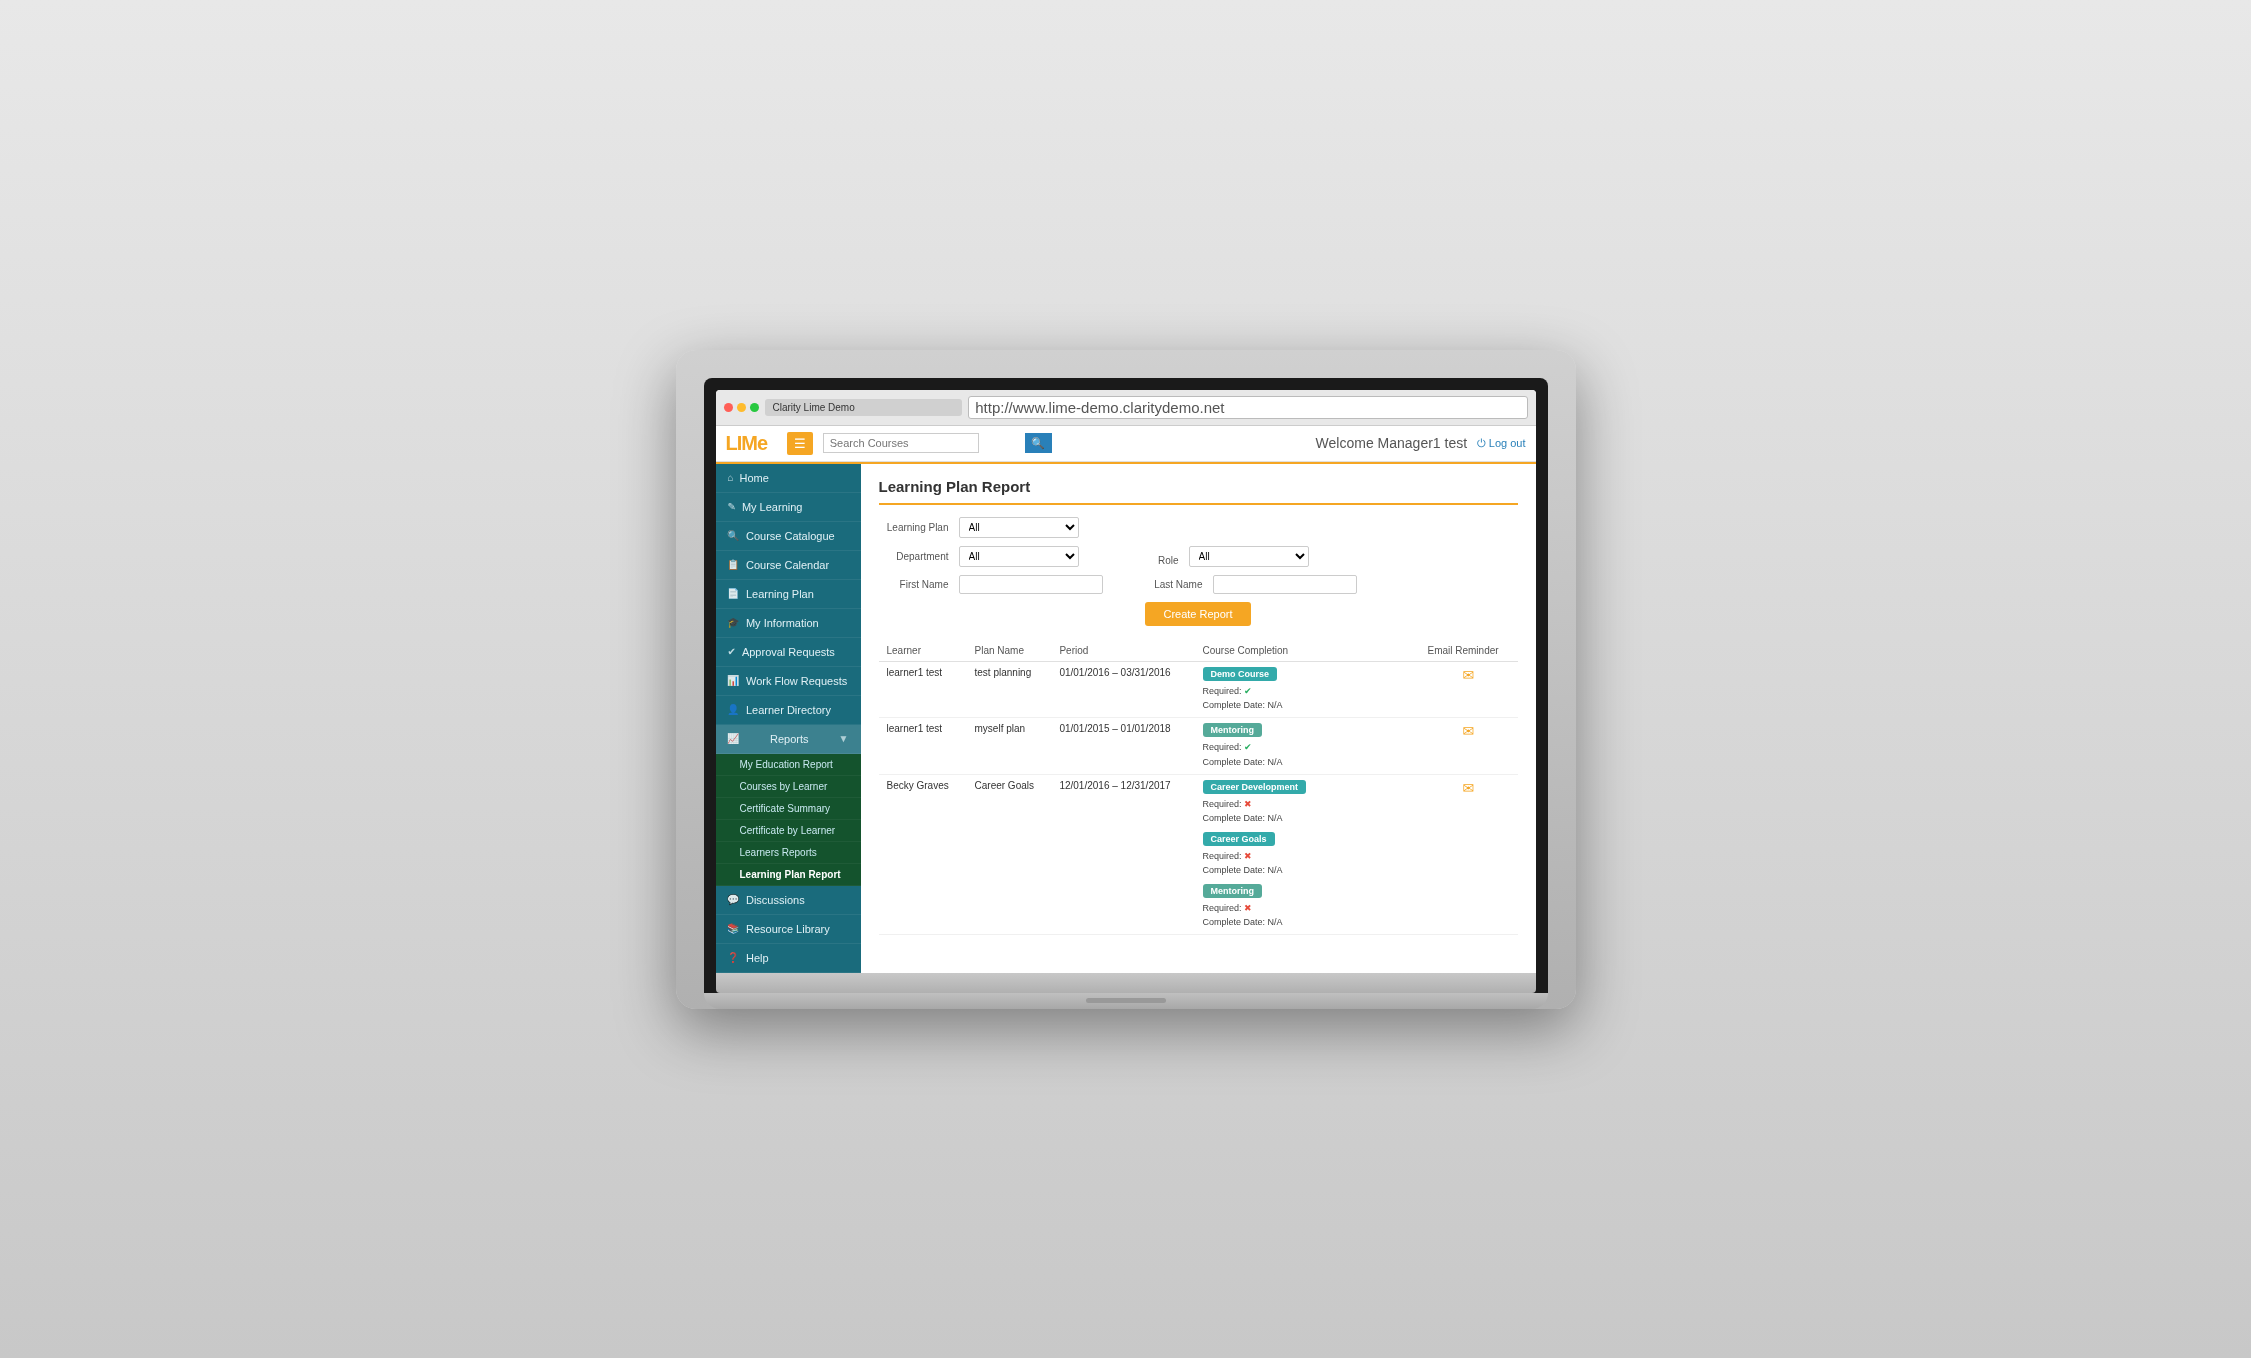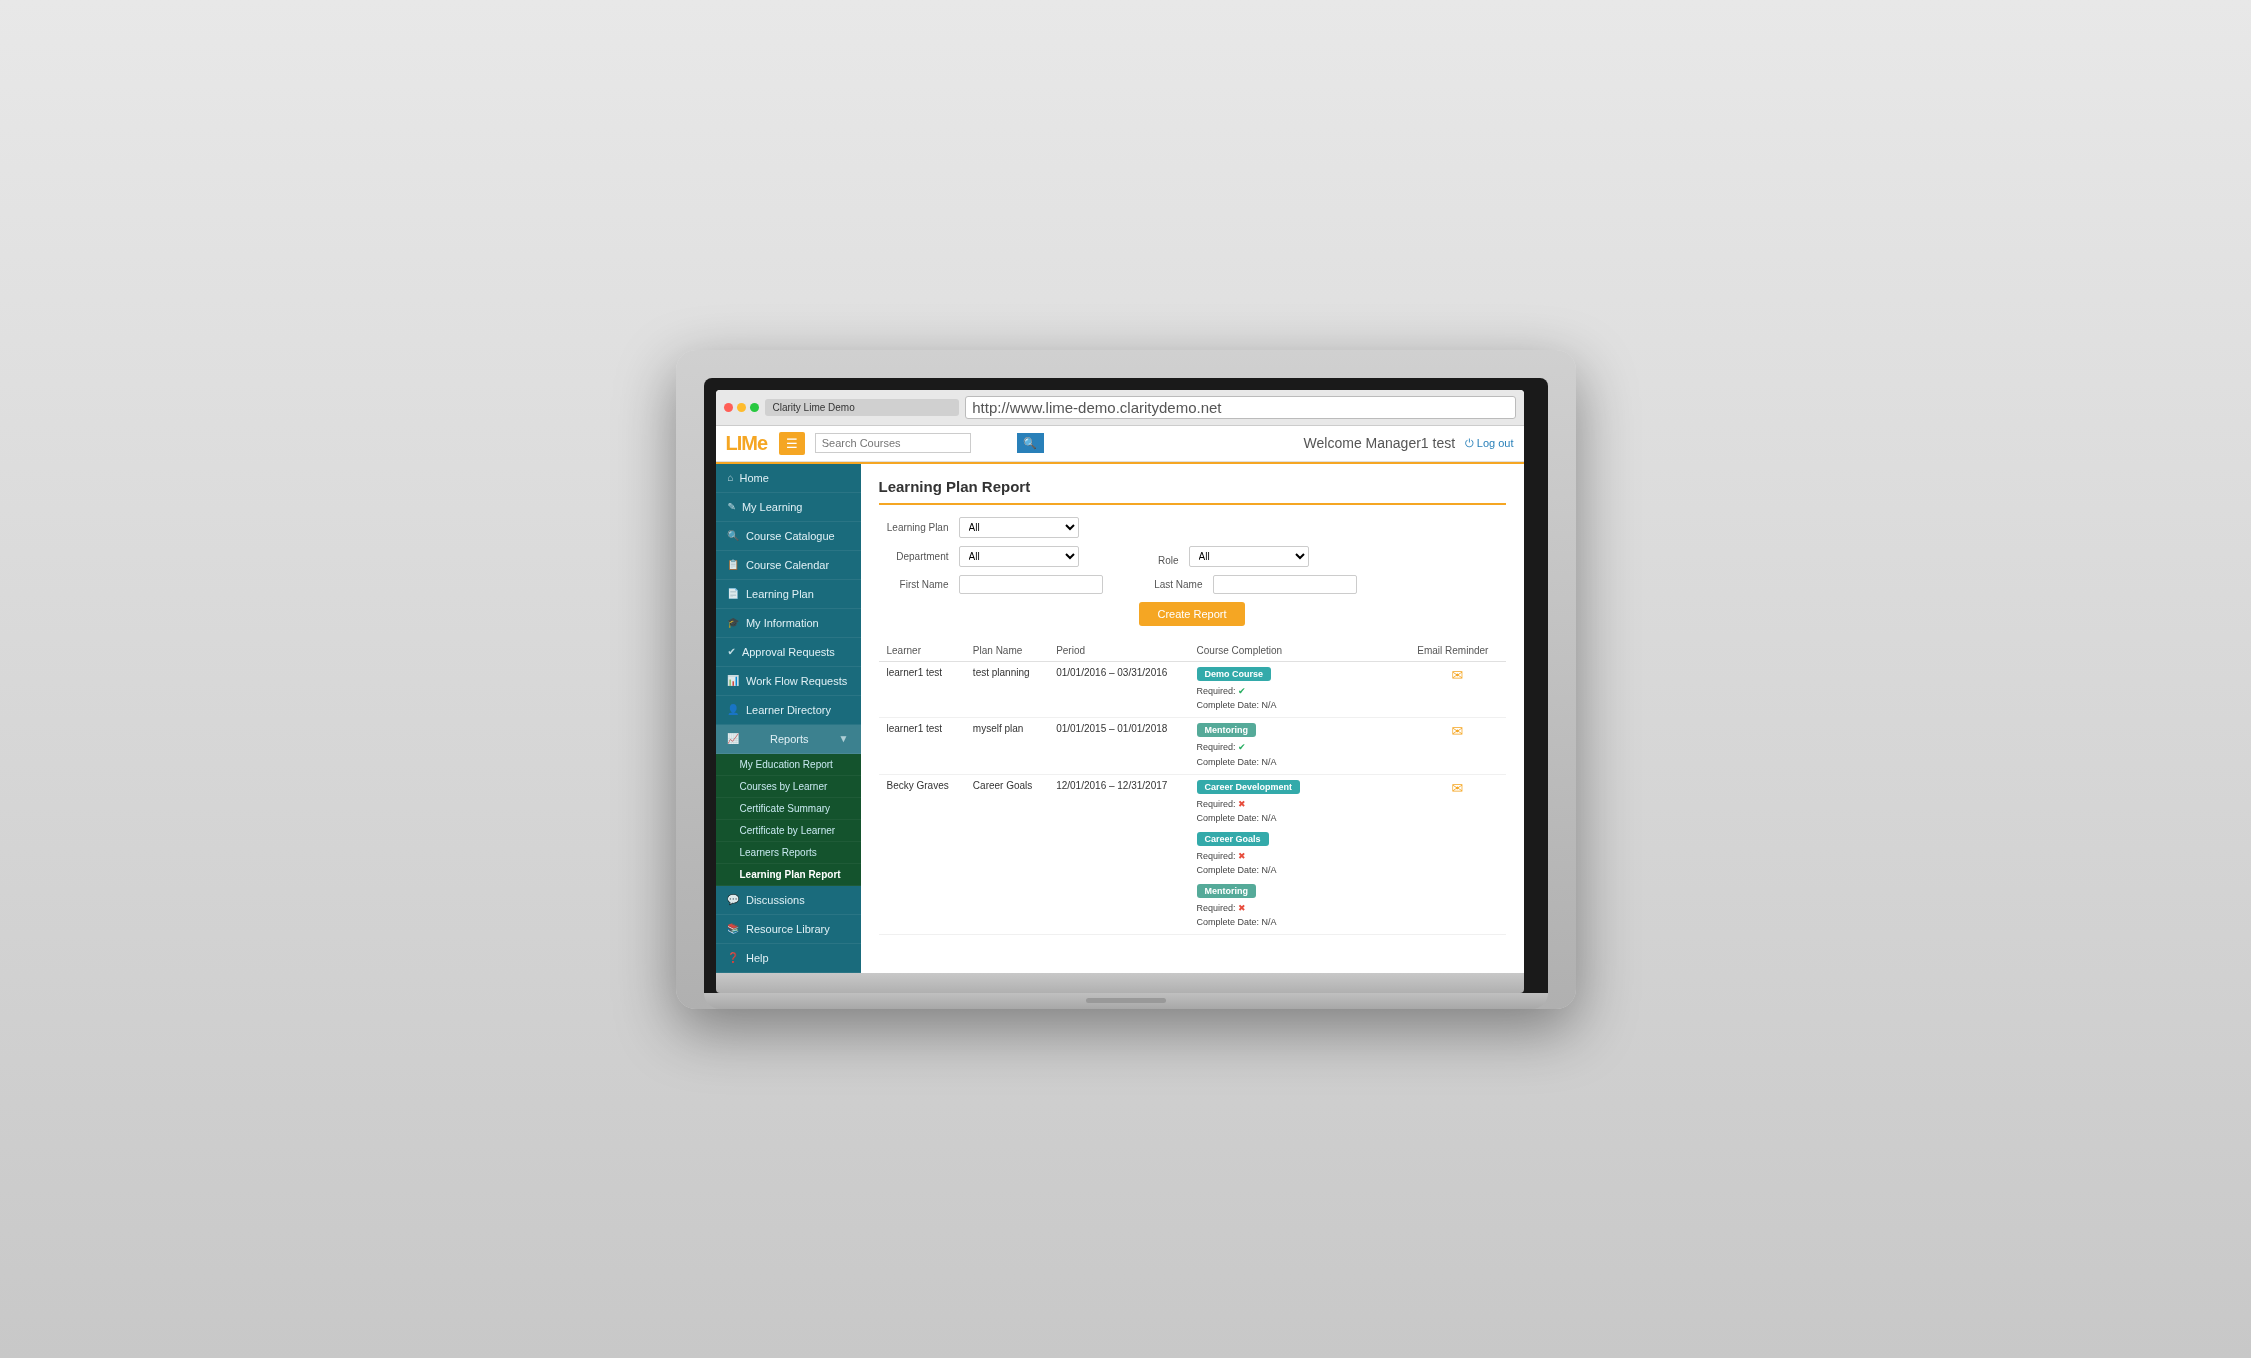--- a/index.html
+++ b/index.html
@@ -14,21 +14,21 @@
     .laptop-outer {
       width: 900px;
       background: linear-gradient(180deg, #d0d0d0 0%, #b0b0b0 100%);
       border-radius: 20px;
       padding: 28px 28px 0 28px;
       box-shadow: 0 20px 60px rgba(0,0,0,0.4);
     }
     .laptop-screen-bezel {
       background: #1a1a1a;
       border-radius: 8px 8px 0 0;
-      padding: 12px 24px 0 12px;
+      padding: 12px 12px 0 12px;
     }
     .browser-window {
       background: #fff;
       border-radius: 4px 4px 0 0;
       overflow: hidden;
       min-height: 520px;
     }
     .browser-chrome {
       background: #e8e8e8;
       padding: 6px 8px;
@@ -68,21 +68,21 @@
       background: #fff;
       padding: 6px 10px;
       border-bottom: 1px solid #e0e0e0;
       gap: 10px;
     }
     .logo {
       font-size: 20px;
       font-weight: bold;
       color: #4a9;
       letter-spacing: -1px;
-      margin-right: 2px;
+      margin-right: 10px;
     }
     .logo span { color: #f5a623; }
     .menu-btn {
       background: #f5a623;
       color: #fff;
       border: none;
       padding: 4px 7px;
       font-size: 13px;
       cursor: pointer;
       border-radius: 2px;

